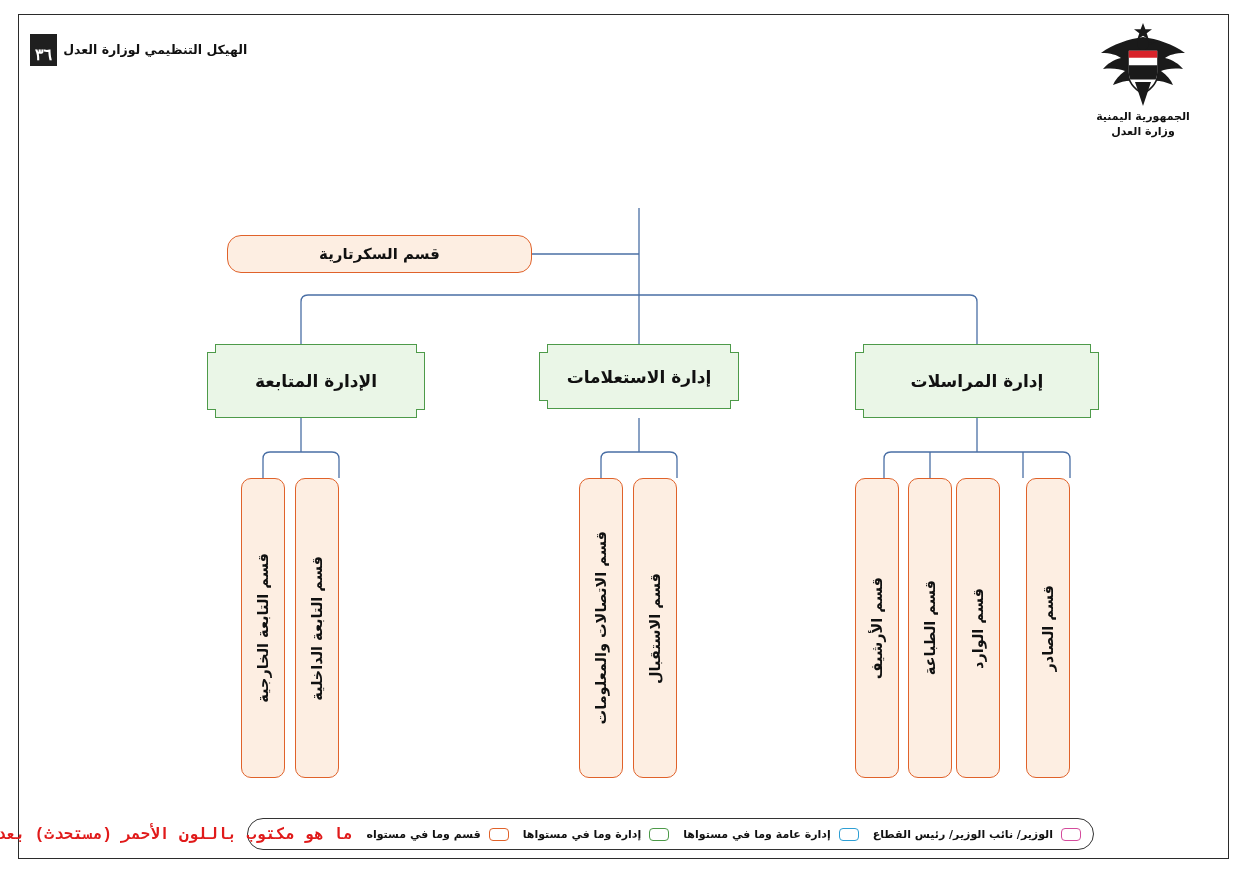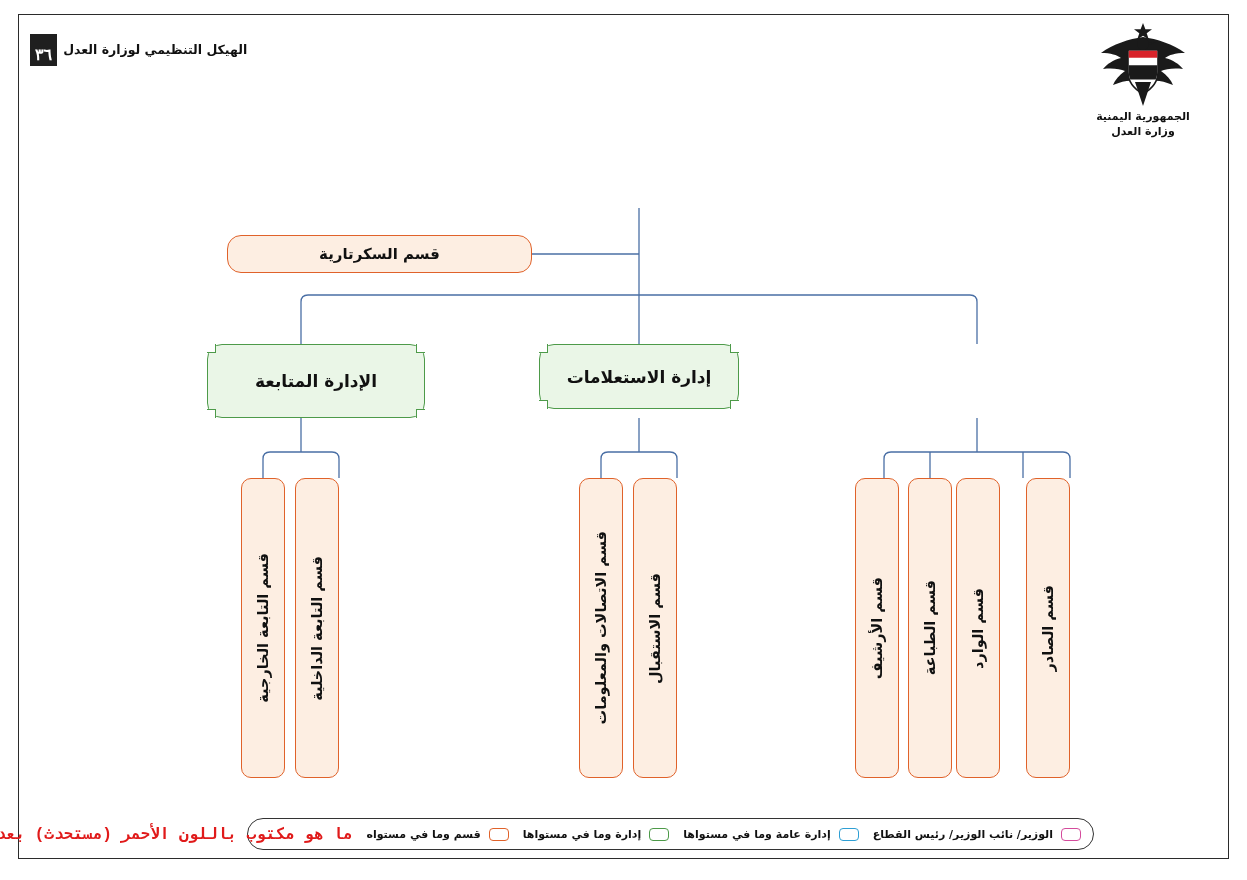--- a/index.html
+++ b/index.html
@@ -92,21 +92,21 @@
     border: 1.6px solid #2e9fd4;
     background: #eaf7fd;
     border-radius: 3px;
     font-size: 22px;
     line-height: 1.5;
   }
   
   .lvl-green {
     border: 1.6px solid #4d9a49;
     background: #eaf6e7;
-    border-radius: 15px;
+    border-radius: 7px;
     font-size: 17px;
   }
   
   .lvl-orange {
     border: 1.4px solid #e0622a;
     background: #fdeee2;
     border-radius: 14px;
     font-size: 15px;
   }
   .lvl-orange-tall {
@@ -237,20 +237,27 @@
       <path d="M301,418 L301,452"></path>
       <path d="M263,478 L263,459 Q263,452 270,452 L332,452 Q339,452 339,459 L339,478"></path>
     </g>
   </svg>
 
 
   <div class="node lvl-orange" style="left:227px; top:235px; width:305px; height:38px;">
     <span>قسم السكرتارية</span>
   </div>
 
+  <div class="node lvl-green" style="left:855px; top:344px; width:244px; height:74px;">
+    <span class="notch tl"></span>
+      <span class="notch tr"></span>
+    <span class="notch bl"></span>
+      <span class="notch br"></span>
+    <span>إدارة المراسلات</span>
+  </div>
 
   <div class="node lvl-green" style="left:539px; top:344px; width:200px; height:65px;">
     <span class="notch tl"></span>
       <span class="notch tr"></span>
     <span class="notch bl"></span>
       <span class="notch br"></span>
     <span>إدارة الاستعلامات</span>
   </div>
 
   <div class="node lvl-green" style="left:207px; top:344px; width:218px; height:74px;">

